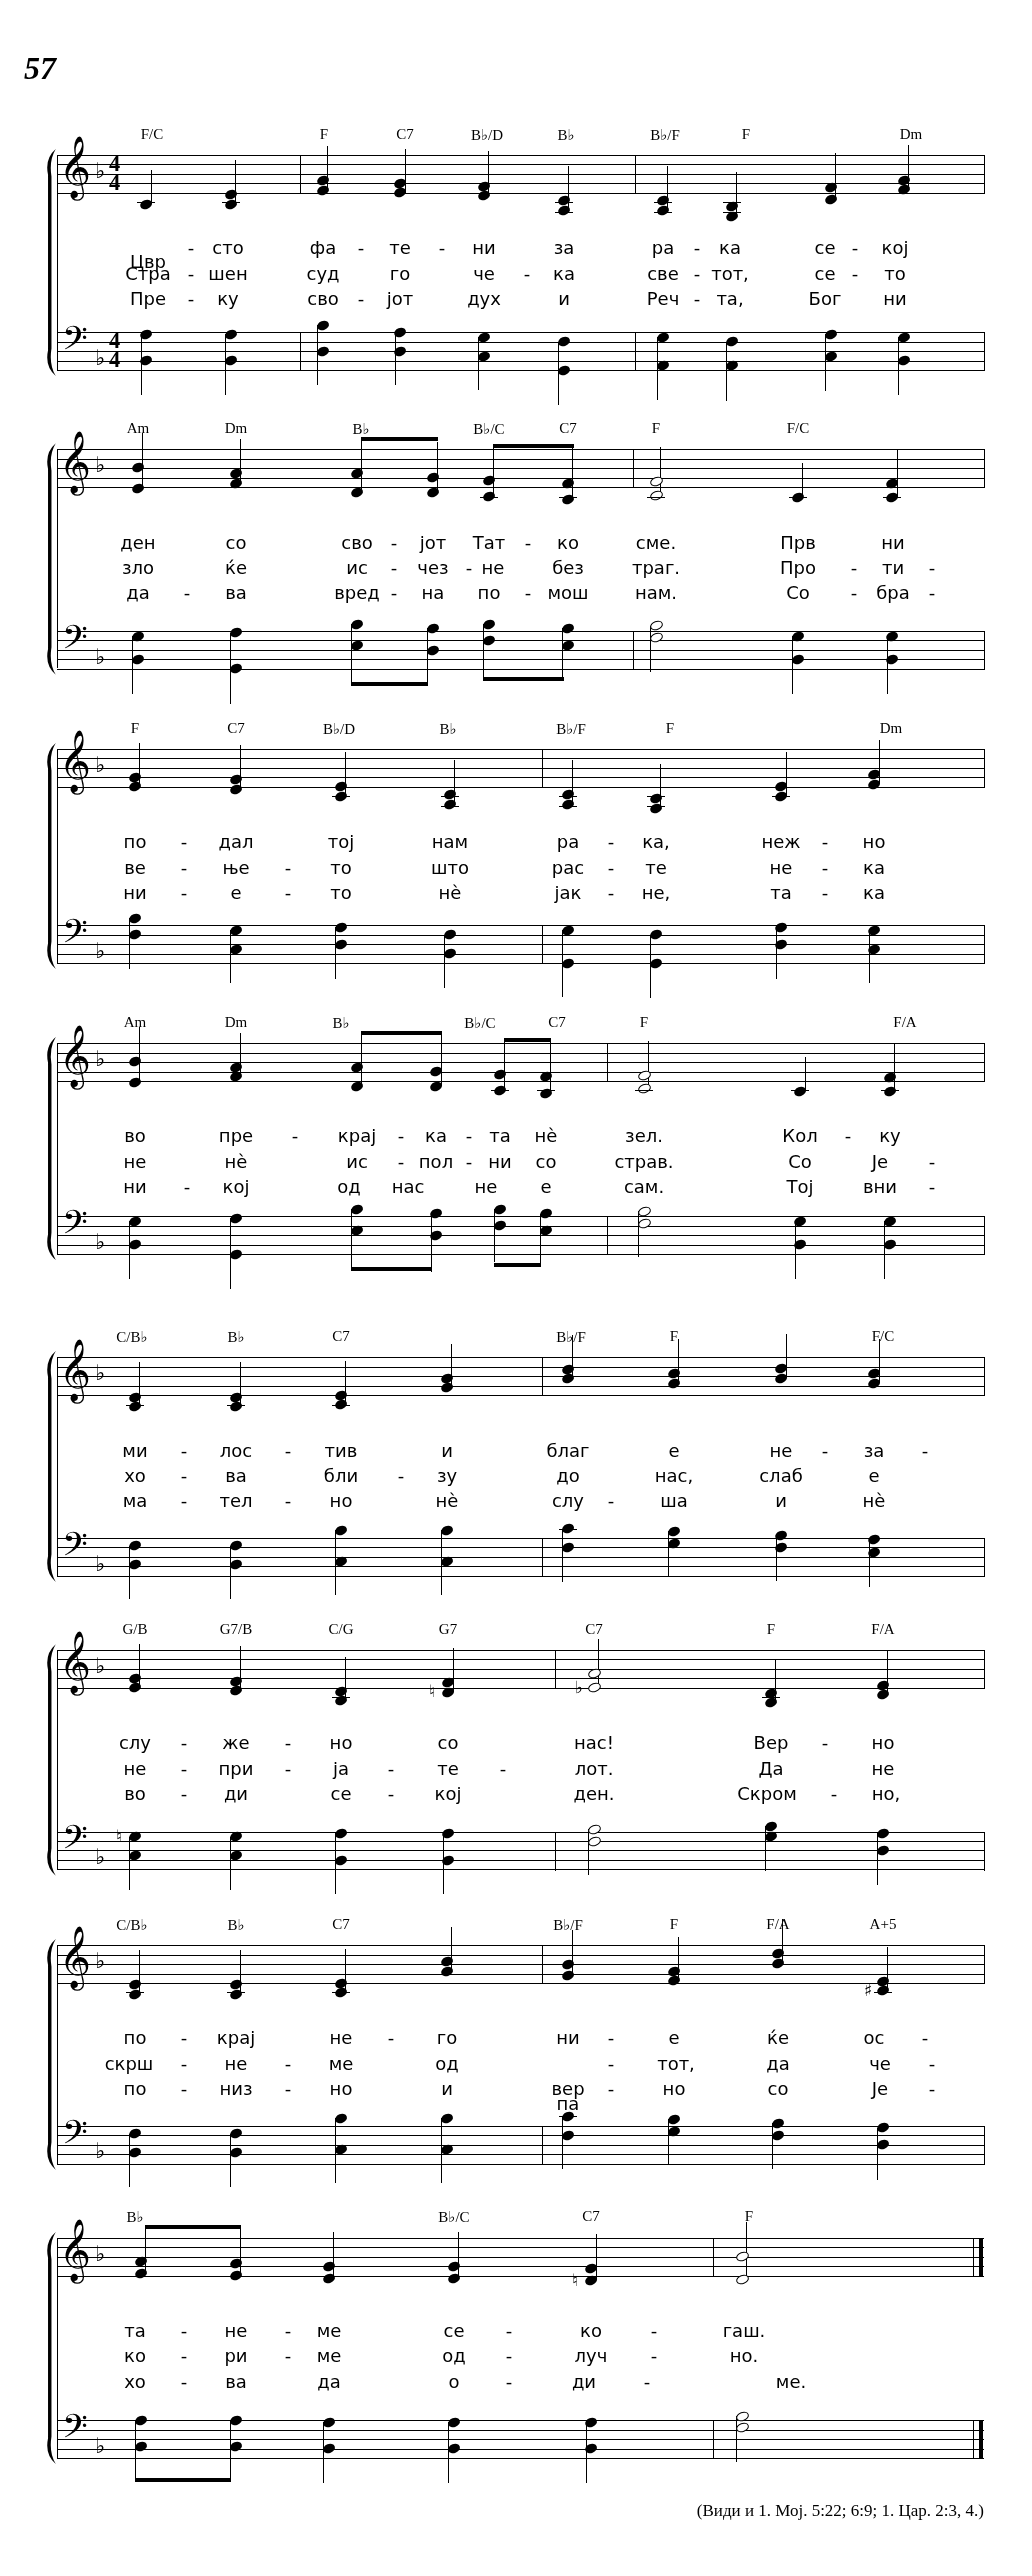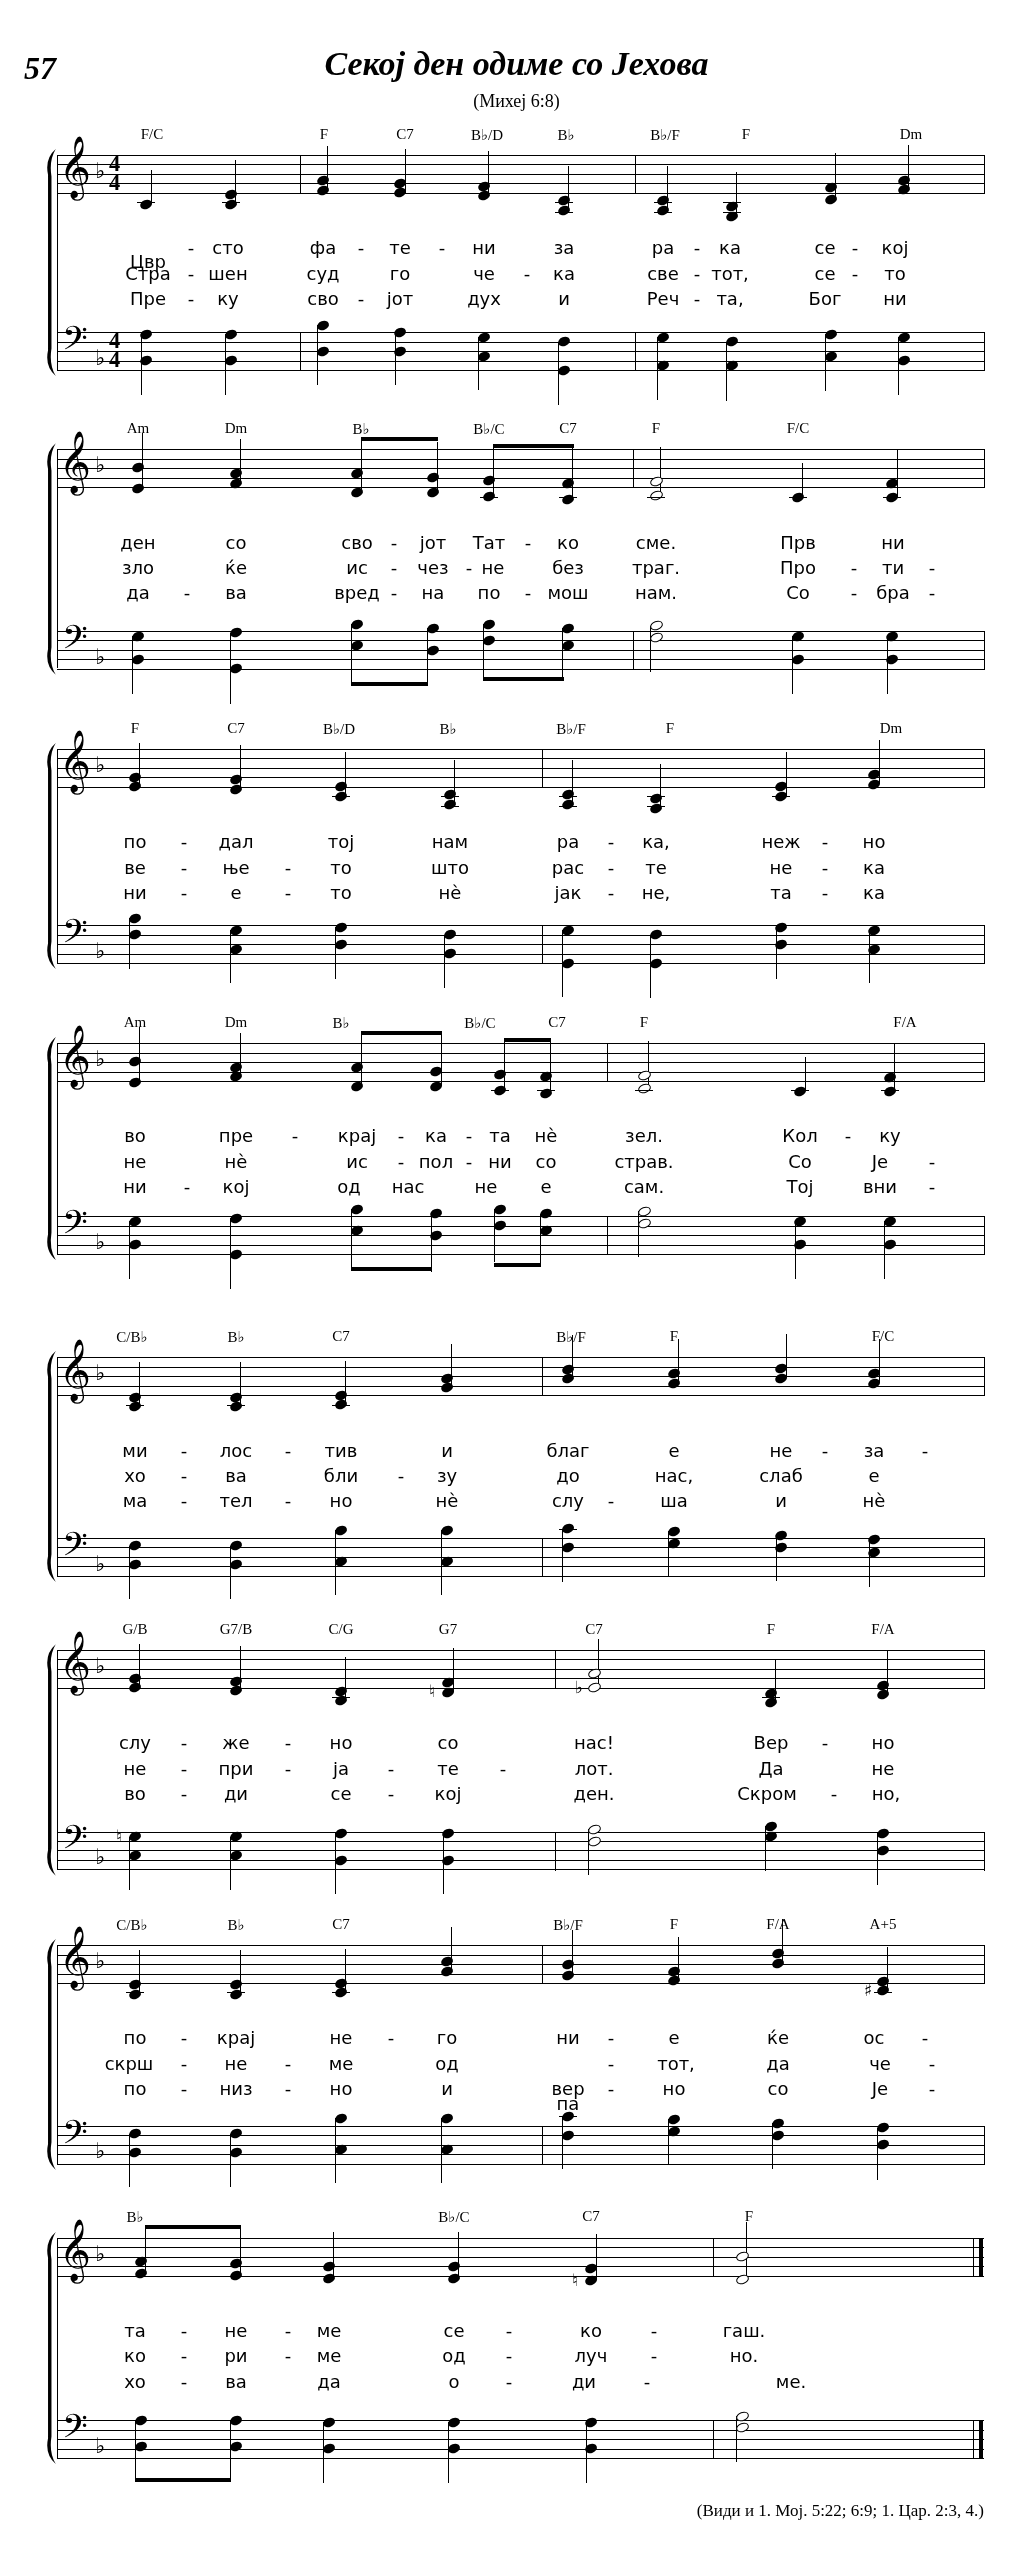--- a/index.html
+++ b/index.html
@@ -25,22 +25,20 @@
   .ledger{width:18px;height:1.2px;background:#000;}
   .beam{height:4.3px;background:#000;}
   .accid{font-size:17px;line-height:1;font-family:"DejaVu Sans",sans-serif;}
   .syll{font-size:18px;transform:translateX(-50%);white-space:nowrap;line-height:1;}
 </style>
 </head>
 <body>
 
 <div id="page">
   <div class="abs num" style="left:24px;top:50px;">57</div>
-  <div class="abs title" style="top:45px;">Секој ден одиме со Јехова</div>
-  <div class="abs subtitle" style="top:91px;">(Михеј 6:8)</div>
   <div id="score" class="abs" style="left:0;top:0;width:1033px;height:2576px;">
       <svg width="15.5" height="227" style="position: absolute; left: 42px; top: 149px;" viewBox="0 0 18 264">
         <path d="M16,0 Q3,11 7,30 L7,234 Q3,253 16,264 Q8,251 11,232 L11,32 Q8,13 16,0 Z" fill="#000"></path>
       </svg>
       <div class="abs sysline" style="left: 57px; top: 155px; height: 215px;"></div>
       <div class="abs staffline" style="left: 57px; top: 155px; width: 927px;"></div>
       <div class="abs staffline" style="left: 57px; top: 164px; width: 927px;"></div>
       <div class="abs staffline" style="left: 57px; top: 174px; width: 927px;"></div>
       <div class="abs staffline" style="left: 57px; top: 183px; width: 927px;"></div>
       <div class="abs staffline" style="left: 57px; top: 193px; width: 927px;"></div>

